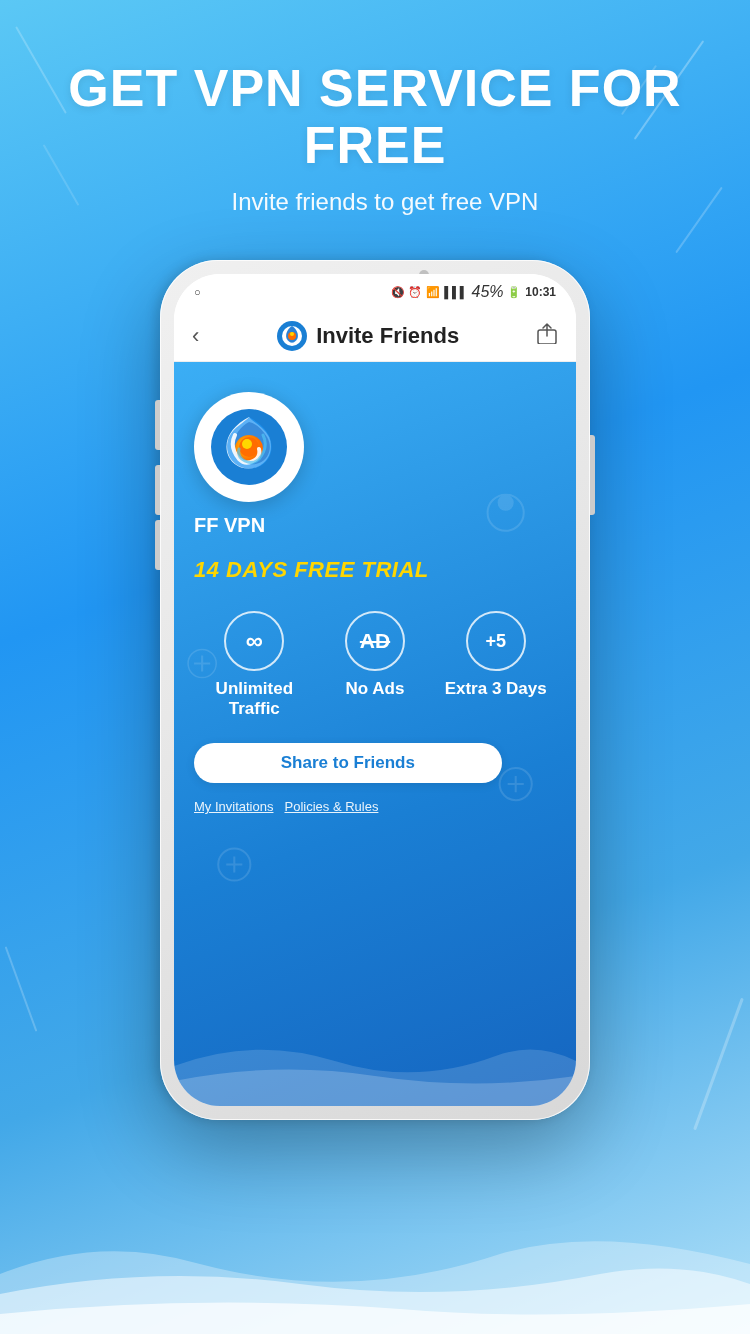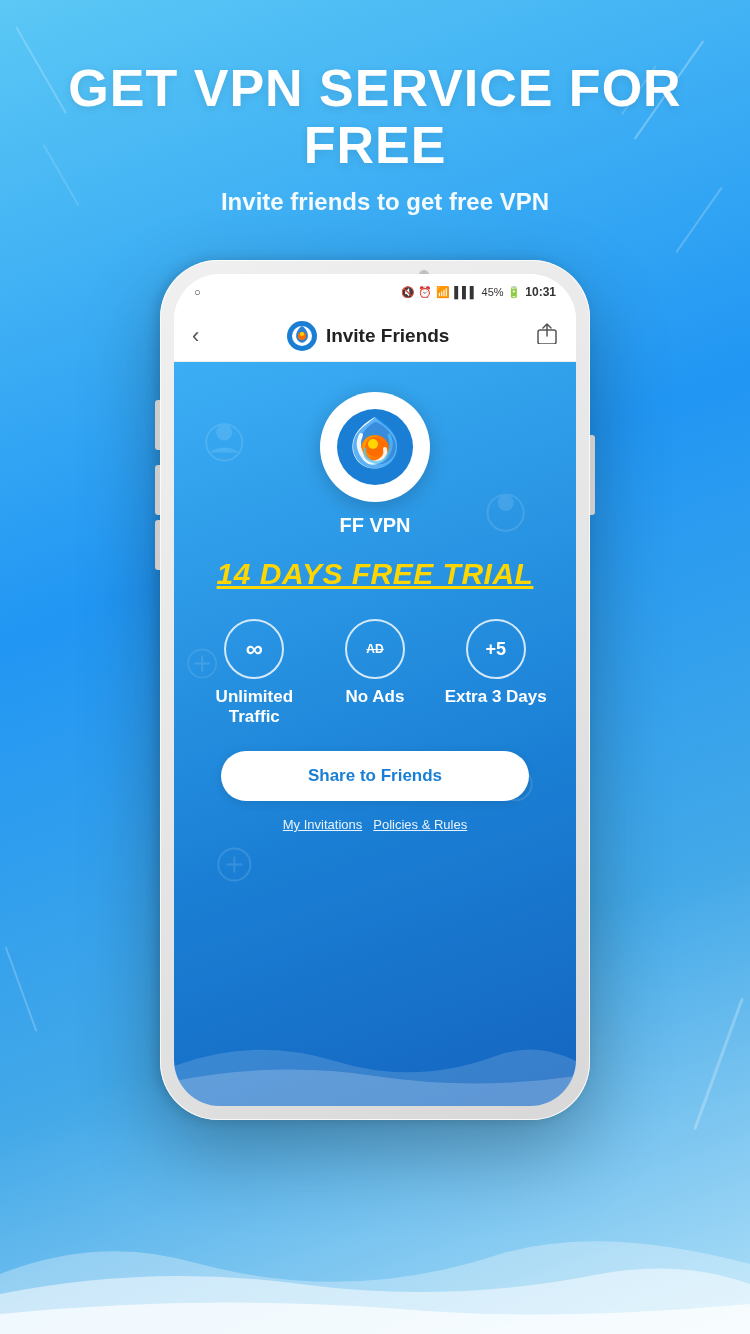--- a/index.html
+++ b/index.html
@@ -35,21 +35,21 @@
       color: #fff;
       line-height: 1.1;
       text-shadow: 0 2px 8px rgba(0,0,0,0.1);
       letter-spacing: 1px;
       padding: 0 40px;
     }
     .subtitle {
       font-size: 24px;
       color: #fff;
       margin-top: 14px;
-      font-weight: 700;
+      font-weight: 400;
       opacity: 0.95;
       margin-left: 20px;
     }
 
     
     .phone-wrapper {
       position: absolute;
       top: 260px;
       left: 50%;
       transform: translateX(-50%);
@@ -158,42 +158,42 @@
       border-bottom: 1px solid #eee;
     }
     .app-header-back {
       font-size: 22px;
       color: #555;
     }
     .app-header-title {
       display: flex;
       align-items: center;
       gap: 8px;
-      font-size: 19px;
+      font-size: 22px;
       font-weight: 600;
       color: #222;
     }
     .app-header-share {
       font-size: 20px;
       color: #555;
     }
 
     
     .vpn-logo-icon {
       width: 32px;
       height: 32px;
     }
 
     
     .app-content {
       background: linear-gradient(160deg, #3baef5 0%, #1a7fd4 60%, #1565c0 100%);
       height: calc(100% - 88px);
       display: flex;
       flex-direction: column;
-      align-items: center;
+      align-items: flex-start;
       padding: 30px 20px 20px;
       position: relative;
       overflow: hidden;
     }
 
     
     .app-bg-pattern {
       position: absolute;
       top: 0; left: 0; right: 0; bottom: 0;
       opacity: 0.12;
@@ -229,26 +229,25 @@
       z-index: 2;
     }
     .promo-line1 {
       font-size: 19px;
       font-weight: 900;
       color: #fff;
       letter-spacing: 0.5px;
       font-style: italic;
     }
     .promo-line2 {
-      font-size: 30px;
+      font-size: 22px;
       font-weight: 900;
       color: #ffd600;
       letter-spacing: 0.5px;
       font-style: italic;
-      text-decoration: underline;
     }
 
     
     .features-row {
       display: flex;
       justify-content: space-around;
       width: 100%;
       margin-top: 28px;
       z-index: 2;
     }
@@ -276,21 +275,21 @@
       font-size: 17px;
       text-align: center;
       font-weight: 700;
     }
 
     
     .share-btn {
       margin-top: 24px;
       z-index: 2;
       width: 85%;
-      height: 50px;
+      height: 40px;
       background: #fff;
       border-radius: 25px;
       display: flex;
       align-items: center;
       justify-content: center;
       font-size: 17px;
       color: #1a7fd4;
       font-weight: 600;
       cursor: pointer;
       box-shadow: 0 2px 10px rgba(0,0,0,0.1);
@@ -365,21 +364,21 @@
     <div class="phone-camera"></div>
     <div class="phone-inner">
 
       <div class="status-bar">
         <span class="status-left" style="font-size:11px;">○</span>
         <div class="status-right">
           <span style="font-size:11px;">🔇</span>
           <span style="font-size:11px;">⏰</span>
           <span style="font-size:11px;">📶</span>
           <span style="font-size:11px;">▌▌▌</span>
-          <span style="font-size:11px;">45%</span>
+          <span style="font-size:16px;font-style:italic;">45%</span>
           <span style="font-size:11px;">🔋</span>
           <span style="font-size:12px;font-weight:600;">10:31</span>
         </div>
       </div>
 
       <div class="app-header">
         <span class="app-header-back">‹</span>
         <div class="app-header-title">
 
           <svg class="vpn-logo-icon" viewBox="0 0 32 32">
@@ -448,21 +447,21 @@
 
         <div class="features-row">
           <div class="feature-item">
             <div class="feature-icon-circle">
               <span style="font-size:24px;">∞</span>
             </div>
             <span class="feature-label">Unlimited Traffic</span>
           </div>
           <div class="feature-item">
             <div class="feature-icon-circle">
-              <span style="font-size:12px;text-decoration:line-through;font-weight:700;">AD</span>
+              <span style="font-size:21px;text-decoration:line-through;font-weight:700;">AD</span>
             </div>
             <span class="feature-label">No Ads</span>
           </div>
           <div class="feature-item">
             <div class="feature-icon-circle">
               <span style="font-size:18px;font-weight:700;">+5</span>
             </div>
             <span class="feature-label">Extra 3 Days</span>
           </div>
         </div>

